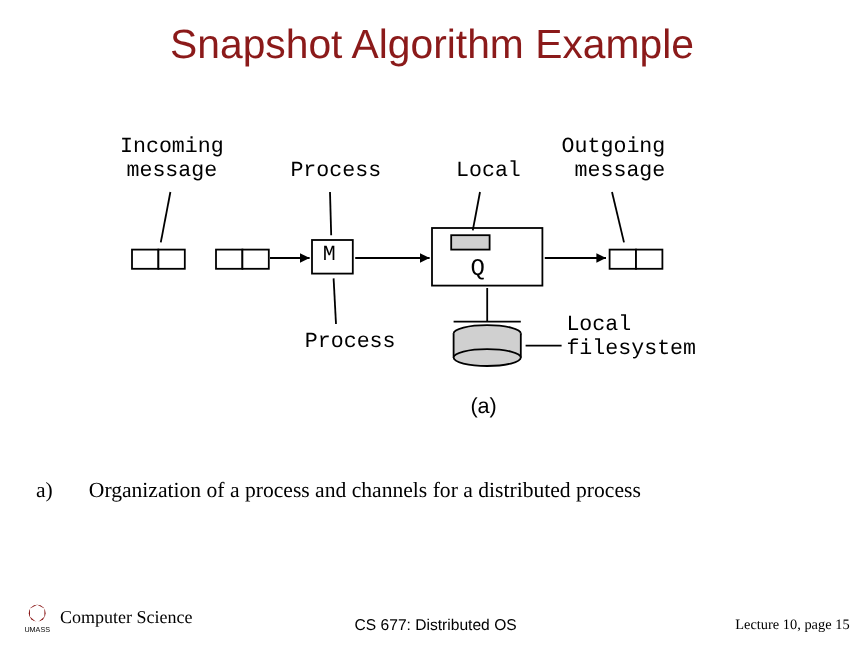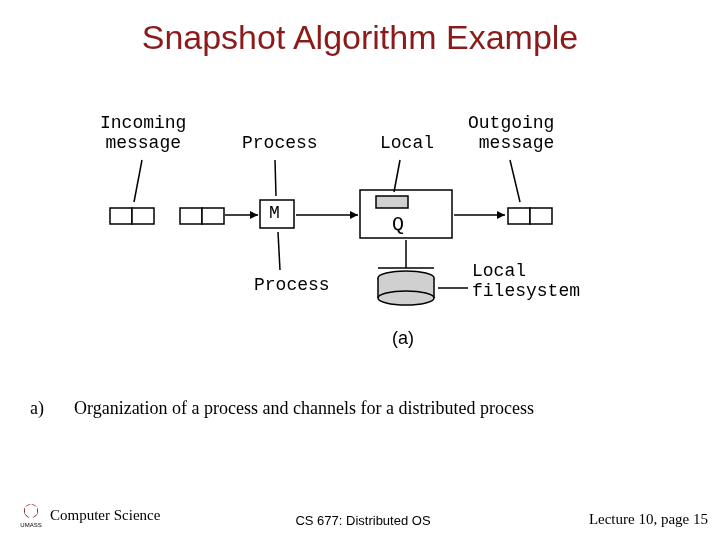--- a/index.html
+++ b/index.html
@@ -71,21 +71,21 @@
     }
     .footer-center {
       font-family: Liberation Sans, sans-serif;
       font-size: 13px;
       position: absolute;
       left: 50%;
       transform: translateX(-50%);
     }
     .footer-right {
       font-family: "Times New Roman", serif;
-      font-size: 15px;
+      font-size: 12px;
     }
     .logo {
       width: 26px;
       height: 26px;
       position: relative;
     }
     .subfig-label {
       position: absolute;
       font-family: Arial, sans-serif;
       font-size: 18px;

